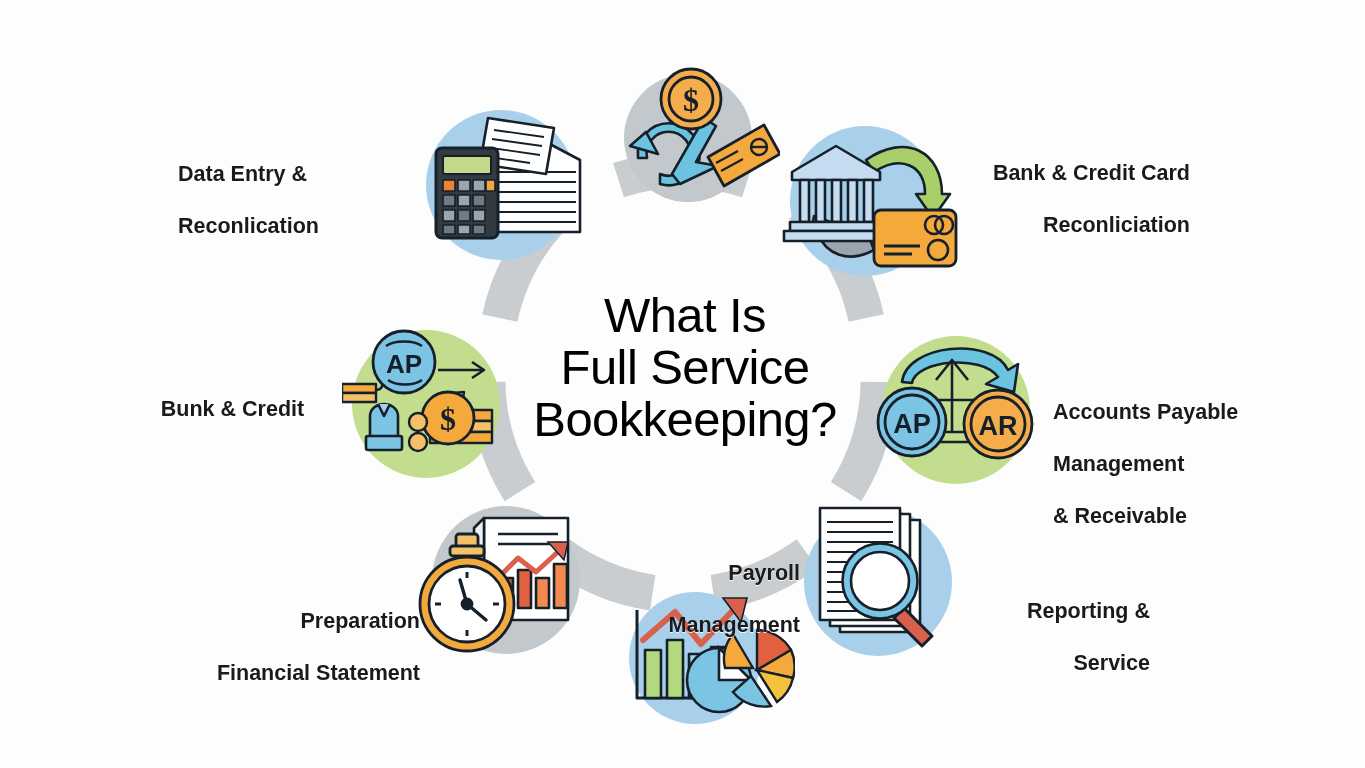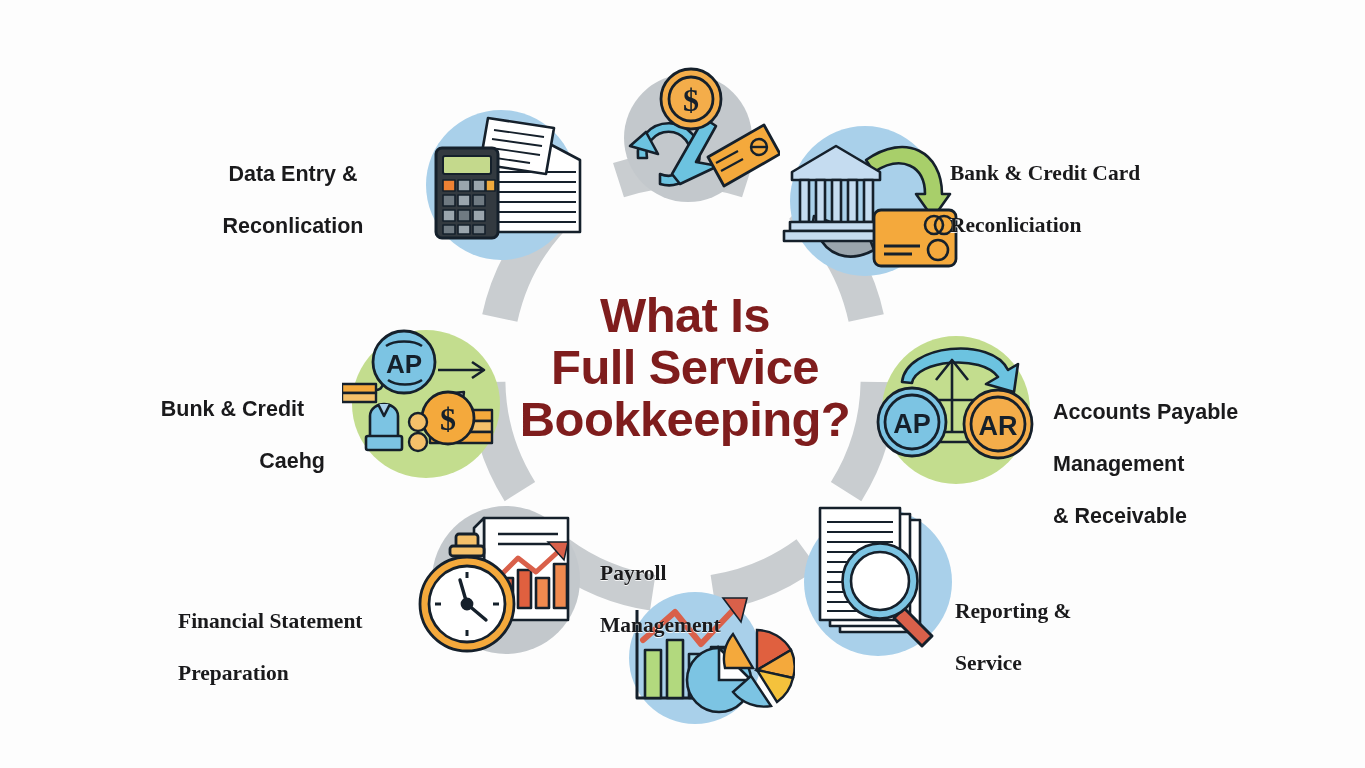--- a/index.html
+++ b/index.html
@@ -25,23 +25,23 @@
     position:absolute;
     left:480px; top:272px;
     width:410px; height:190px;
     display:flex; flex-direction:column;
     align-items:center; justify-content:center;
     text-align:center;
     z-index:40;
   }
   #center-title .tline {
     font-size:49px;
-    font-weight:700;
+    font-weight:400;
     line-height:52px;
-    color:#7f1d1d;
+    color:#000000;
     letter-spacing:-0.6px;
     white-space:nowrap;
     text-shadow:0 1px 0 rgba(255,255,255,0.9);
   }
   
   .node {
     position:absolute;
     z-index:25;
   }
   .bubble {
@@ -53,23 +53,23 @@
   .label {
     position:absolute;
     font-size:21.5px;
     font-weight:700;
     line-height:26px;
     color:#1a1a1c;
     z-index:35;
     white-space:pre-line;
     text-shadow:0 1px 0 rgba(255,255,255,0.85);
   }
-  .label.c  { text-align:left;font-family:Liberation Serif, serif; }
+  .label.c  { text-align:right; }
   .label.l  { text-align:left; }
-  .label.r  { text-align:center; }
+  .label.r  { text-align:left; }
   .label .ln { display:block; }
   .label .ln.alignR { text-align:right; }
   .label .ln.alignC { text-align:center; }
 </style>
 </head>
 <body>
 
 <div id="infographic">
 
   <svg id="ring-svg" viewBox="0 0 1365 768">
@@ -337,22 +337,22 @@
           <path d="M17 106 L23 106"></path>
           <path d="M75 106 L81 106"></path>
         </g>
         <path d="M49 106 L42 82" stroke-width="3.4" stroke-linecap="round"></path>
         <path d="M49 106 L68 122" stroke-width="3.4" stroke-linecap="round"></path>
         <circle cx="49" cy="106" r="5" fill="#15202b"></circle>
       </g>
     </svg>
   </div>
   <div class="label c" style="left:178px; top:582px; width:242px;">
+    <span class="ln">Preparation</span>
     <span class="ln">Financial Statement</span>
-    <span class="ln">Preparation</span>
   </div>
 
   <div class="node" style="left:342px; top:326px; width:168px; height:160px;">
     <div class="bubble" style="left:10px; top:4px; width:148px; height:148px; background:#c3dd8e;"></div>
     <svg class="art" width="168" height="160" viewBox="0 0 168 160">
 
       <g stroke="#15202b" stroke-width="2.6" fill="none" stroke-linejoin="round">
         <path d="M20 64 L34 64 C40 64 42 58 42 50 L42 42"></path>
         <path d="M96 44 L140 44"></path>
         <path d="M130 36 L142 44 L130 52"></path>
@@ -389,21 +389,20 @@
       </g>
 
       <g stroke="#15202b" stroke-width="2.4">
         <circle cx="76" cy="96" r="9" fill="#f4c06a"></circle>
         <circle cx="76" cy="116" r="9" fill="#f4c06a"></circle>
       </g>
     </svg>
   </div>
   <div class="label" style="left:140px; top:370px; width:185px;">
     <span class="ln alignC">Bunk &amp; Credit</span>
-    <span class="ln alignR">Caehg</span>
   </div>
 
   <div id="center-title">
     <span class="tline">What Is</span>
     <span class="tline">Full Service</span>
     <span class="tline">Bookkeeping?</span>
   </div>
 
 </div>
 

